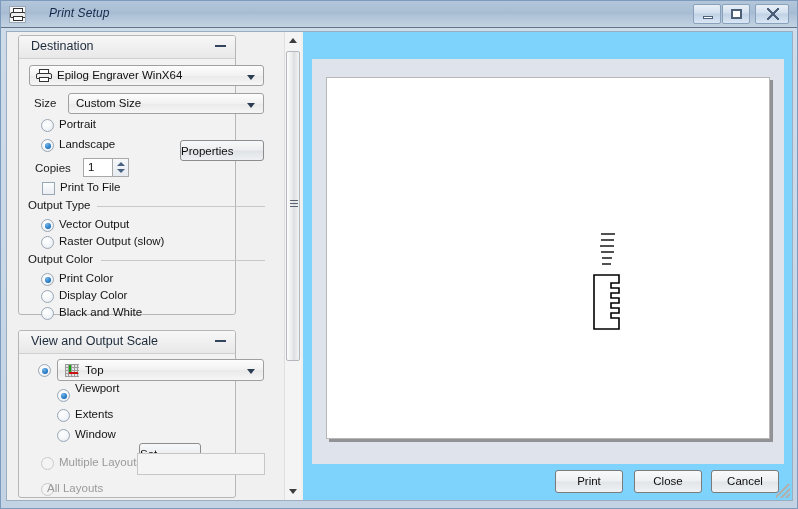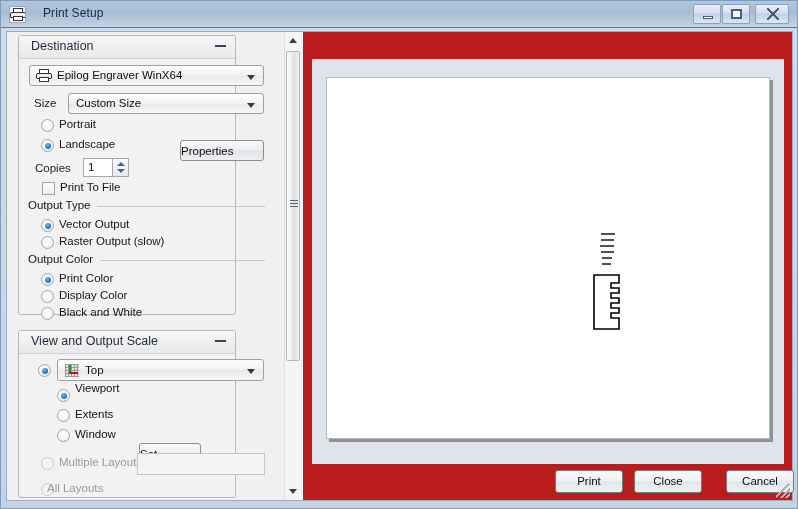--- a/index.html
+++ b/index.html
@@ -29,23 +29,24 @@
   }
   #title-icon {
     position: absolute; left: 8px; top: 5px;
     width: 17px; height: 17px;
     background: #f2f4f7;
     border: 1px solid #9aa7b5;
     box-sizing: border-box;
     overflow: hidden;
   }
   #title-text {
-    position: absolute; left: 42px; top: 5px;
+    position: absolute; left: 48px; top: 5px;
     font-size: 12px; color: #15284a;
     letter-spacing: .1px;
+    font-style: italic;
   }
   .winbtn {
     position: absolute; top: 3px;
     width: 28px; height: 20px;
     background: linear-gradient(to bottom, #e9f0f7 0%, #d2dfee 45%, #c0d2e5 50%, #d9e6f4 100%);
     border: 1px solid #8aa1bb;
     border-radius: 2px;
     box-sizing: border-box;
   }
   #btn-min { left: 692px; }
@@ -279,21 +280,21 @@
   #sb-grip {
     position: absolute; left: 3px; top: 148px;
     width: 8px; height: 7px;
     background: repeating-linear-gradient(to bottom, #5b6470 0 1px, transparent 1px 3px);
   }
 
   
   #previewpane {
     position: absolute; left: 296px; top: 0px;
     width: 489px; height: 468px;
-    background: #b91c1c;
+    background: #7dd3fc;
     text-decoration: underline;
   }
   #preview-backing {
     position: absolute; left: 9px; top: 27px;
     width: 472px; height: 405px;
     background: #dfe3ec;
   }
   #preview-page {
     position: absolute; left: 14px; top: 18px;
     width: 444px; height: 362px;
@@ -506,19 +507,19 @@
                        L 39 40 L 31 40 L 31 45 L 39 45 L 39 56 L 14 56 Z" fill="none" stroke="#000000" stroke-width="1.6"></path>
             </svg>
           </div>
 
         </div>
       </div>
 
       <div id="buttonbar">
         <div class="bigbtn" style="left:252px;">Print</div>
         <div class="bigbtn" style="left:331px;">Close</div>
-        <div class="bigbtn" style="left:423px;">Cancel</div>
+        <div class="bigbtn" style="left:408px;">Cancel</div>
       </div>
     </div>
 
     <div id="resize-grip"></div>
   </div>
 </div>
 
 </body></html>

